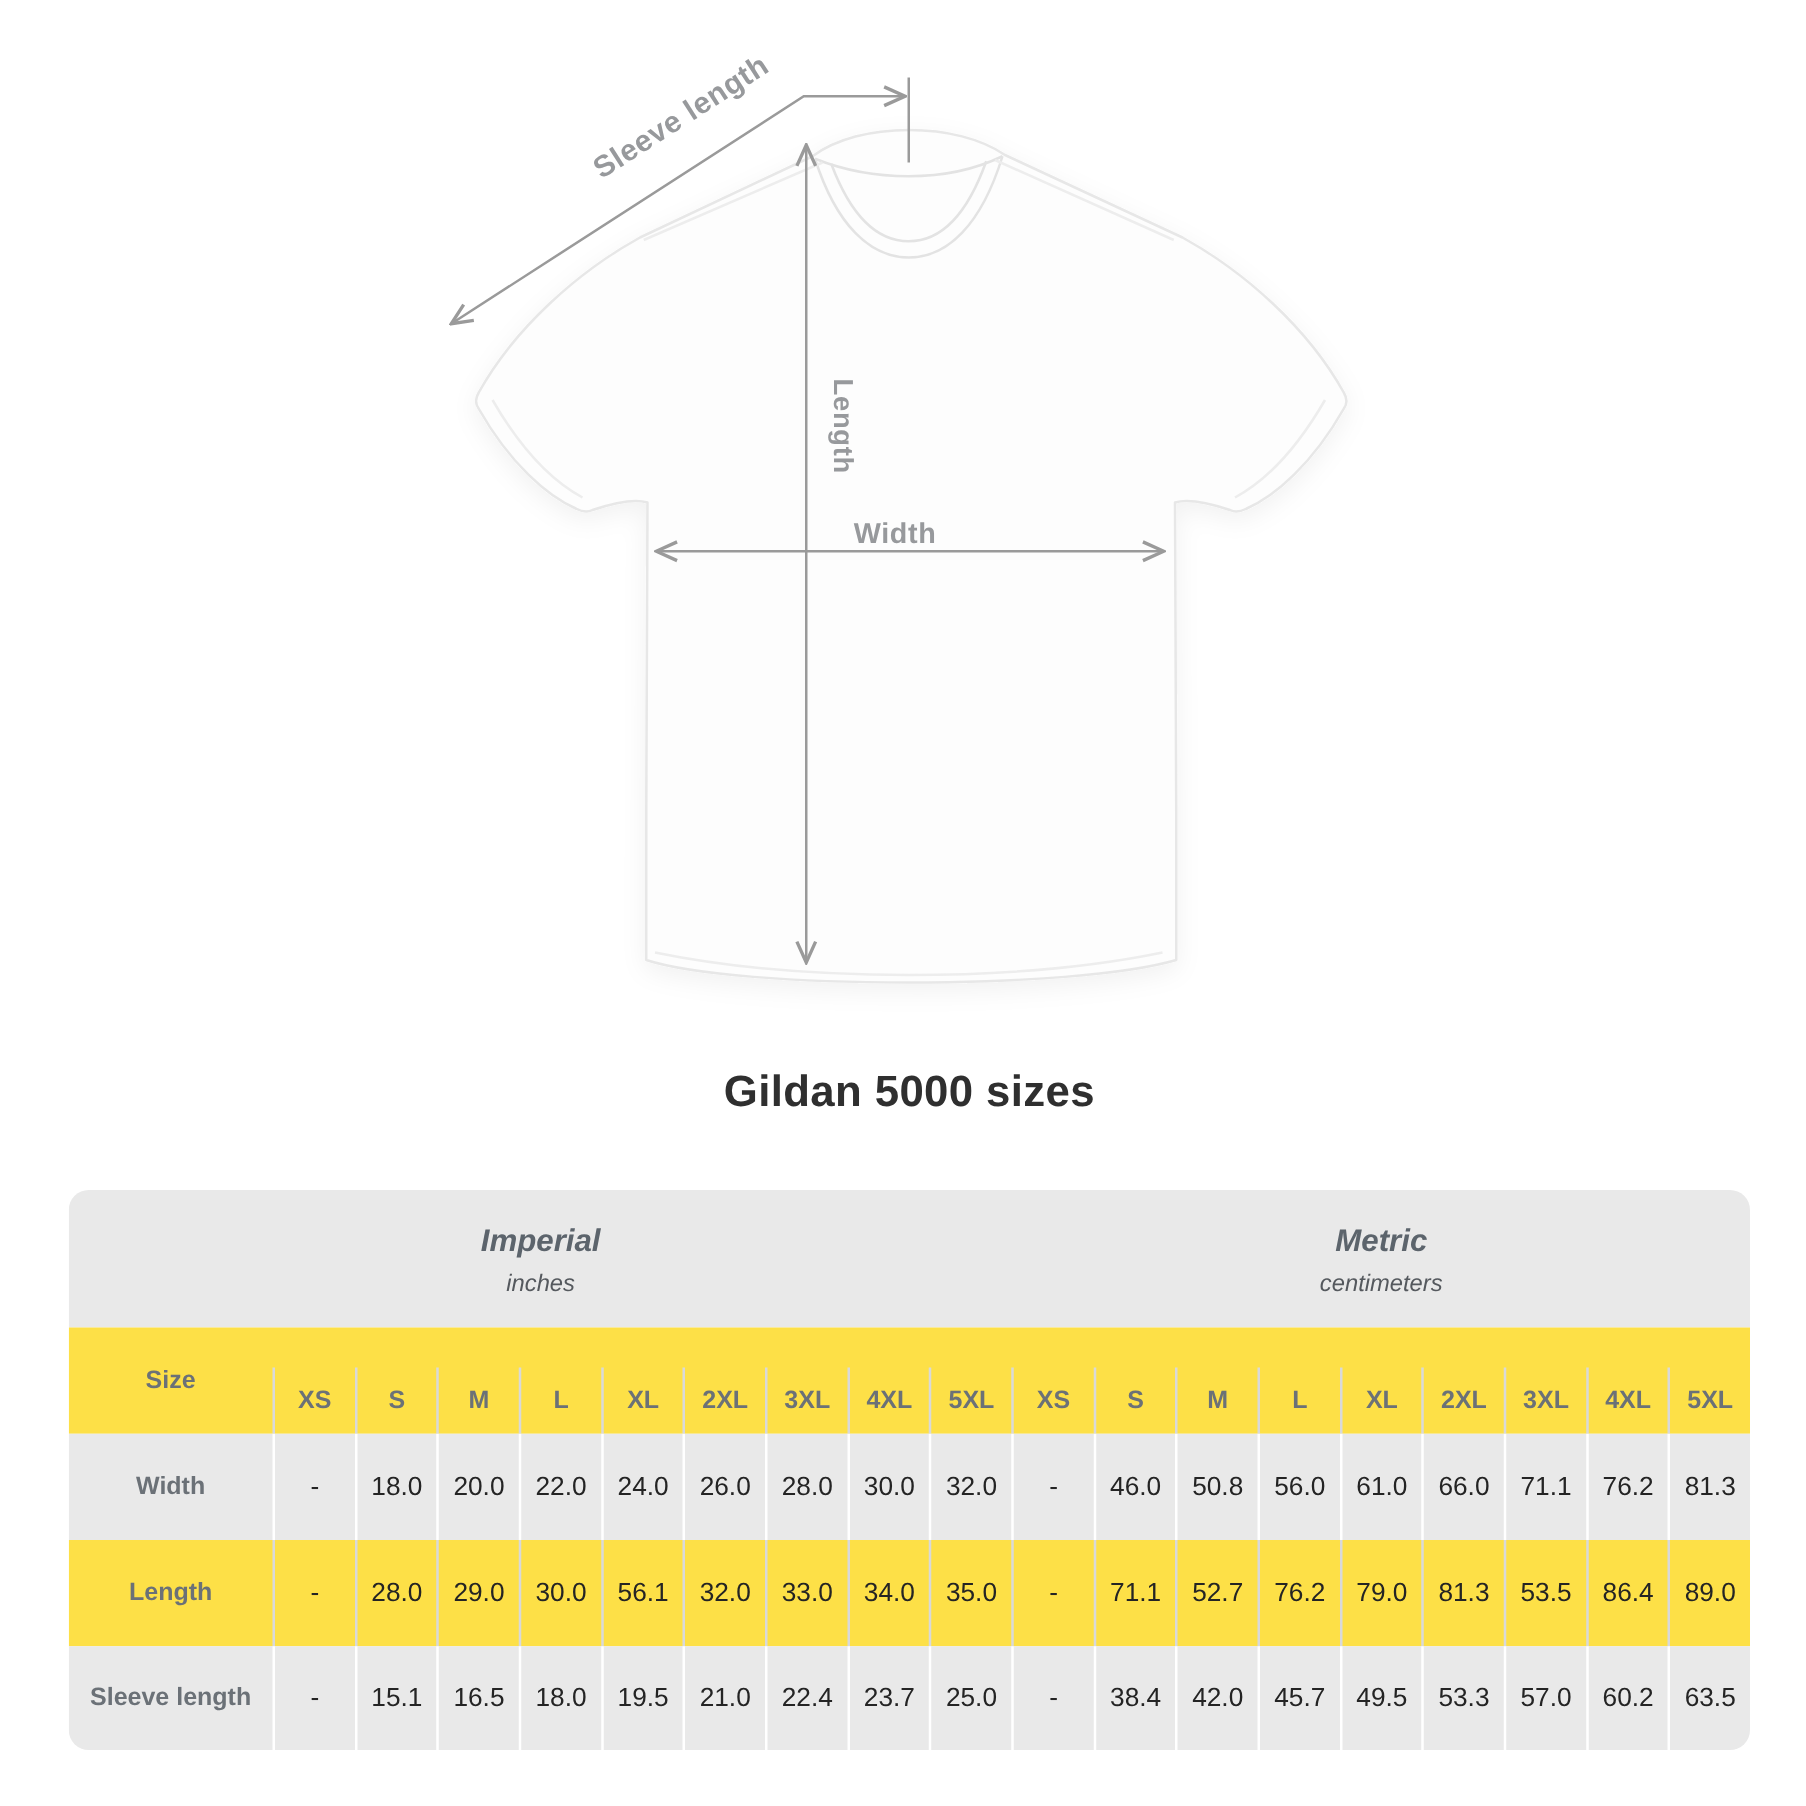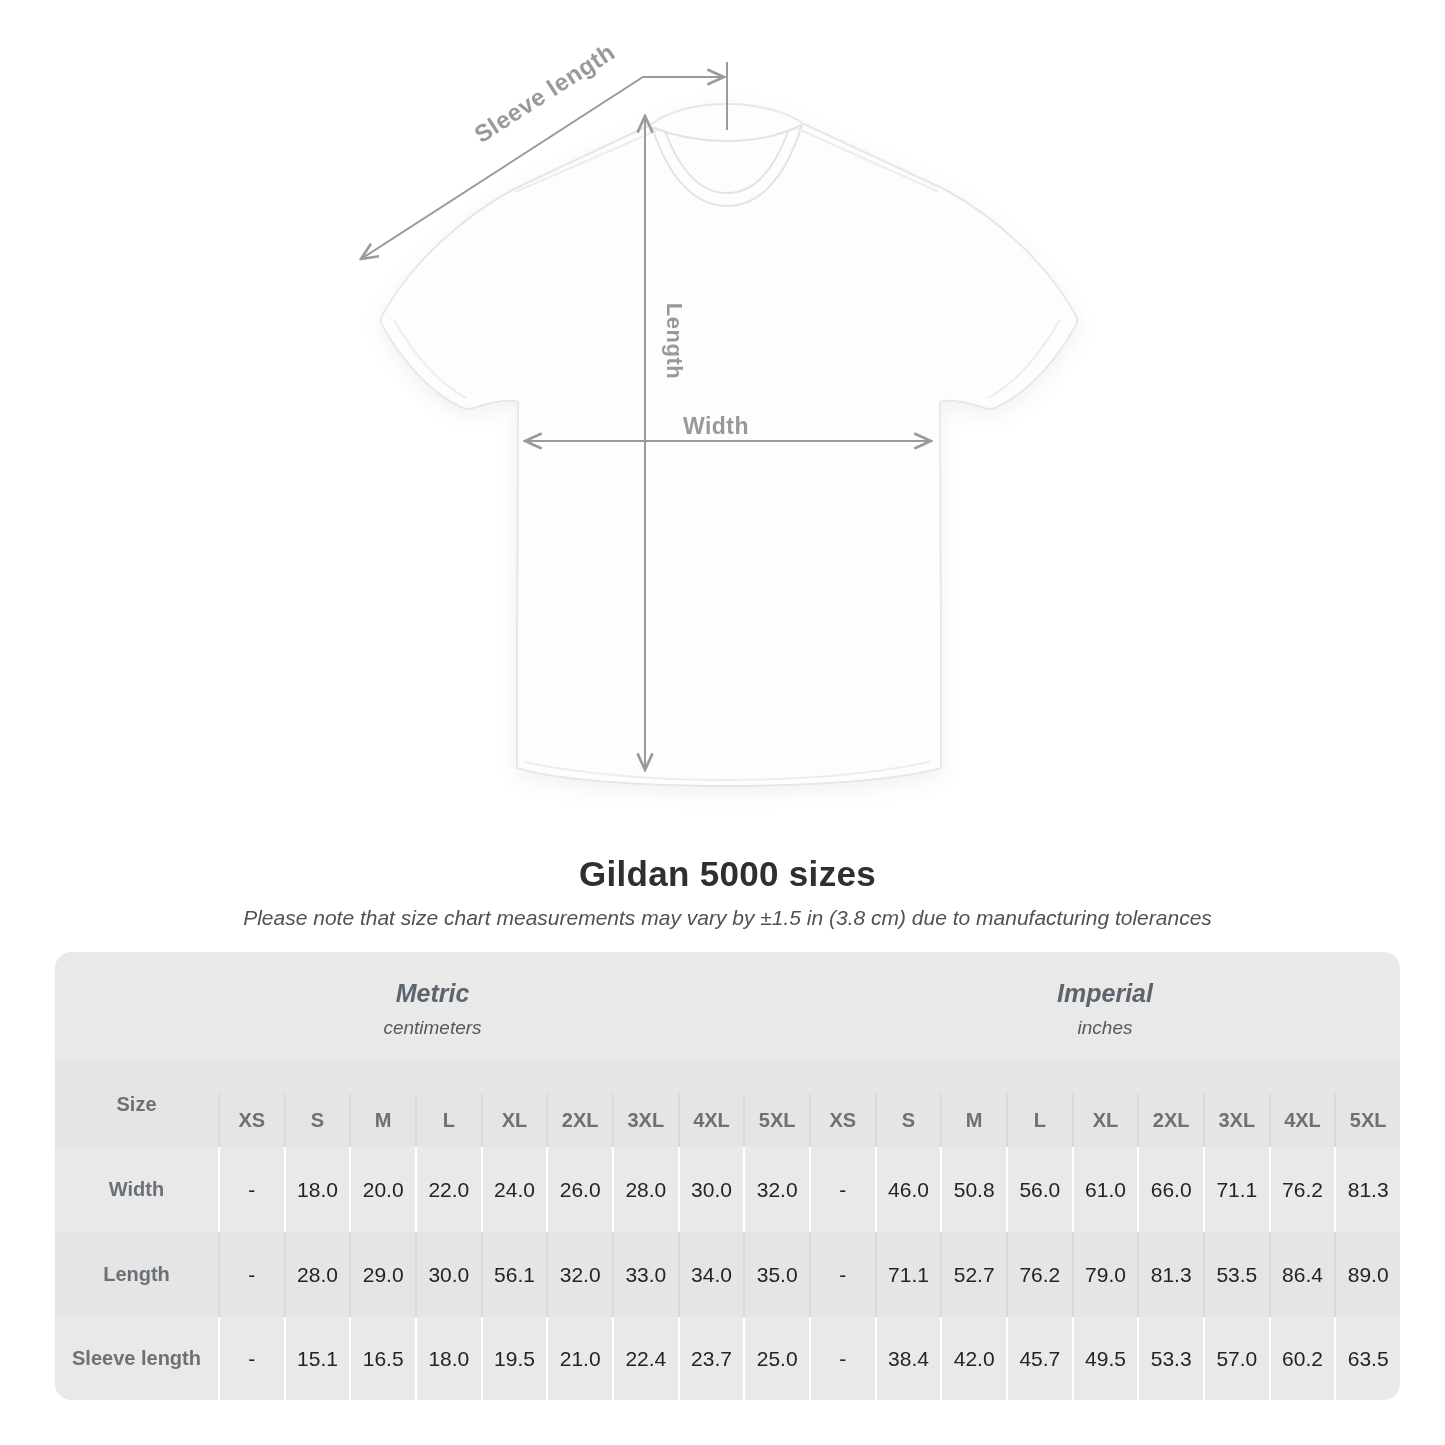--- a/index.html
+++ b/index.html
@@ -14,21 +14,21 @@
   .size-table{
     position:absolute;left:55px;top:952px;width:1345px;height:448px;
     border-radius:16px;overflow:hidden;background:#ffffff;
   }
   .unit-band{display:grid;grid-template-columns:755px 590px;height:110px;background:#e9e9e9;}
   .unit-cell{display:flex;flex-direction:column;align-items:center;justify-content:center;gap:9px;padding-top:4px;}
   .unit-title{font-size:25px;font-weight:bold;font-style:italic;color:#5c646c;}
   .unit-sub{font-size:19px;font-style:italic;color:#55595e;}
   .t-row{display:grid;grid-template-columns:163px repeat(18,1fr);height:85px;}
   .size-table .t-row:last-child{height:83px;}
-  .row-white{background:#e5e5e5;--div:#d9d9d9;}
+  .row-white{background:#fde047;--div:#d9d9d9;}
   .row-gray{background:#e9e9e9;--div:#ffffff;}
   .cell{display:flex;align-items:center;justify-content:center;border-left:2px solid var(--div);overflow:hidden;}
   .label-cell{border-left:none;font-weight:bold;font-size:20px;color:#6b7177;}
   .head{font-weight:bold;font-size:20px;color:#6b7177;margin-top:32px;}
   .val{font-size:21px;color:#242424;}
   .dim-label{font-weight:bold;fill:#97999c;letter-spacing:.5px;}
 </style>
 </head>
 <body>
 
@@ -84,32 +84,31 @@
       <path d="M 645,116 L 645,770" marker-start="url(#arw)" marker-end="url(#arw)"></path>
       <path d="M 525,441 L 931,441" marker-start="url(#arw)" marker-end="url(#arw)"></path>
     </g>
     <text class="dim-label" transform="translate(549,100) rotate(-32.8)" text-anchor="middle" font-size="24">Sleeve length</text>
     <text class="dim-label" transform="translate(667,341) rotate(90)" text-anchor="middle" font-size="22">Length</text>
     <text class="dim-label" x="716" y="434" text-anchor="middle" font-size="23">Width</text>
   </svg>
 
   <div class="caption">
     <h1>Gildan 5000 sizes</h1>
-    <p>Please note that size chart measurements may vary by ±1.5 in (3.8 cm) due to manufacturing tolerances</p>
   </div>
 
   <div class="size-table">
     <div class="unit-band">
       <div class="unit-cell">
+        <div class="unit-title">Imperial</div>
+        <div class="unit-sub">inches</div>
+      </div>
+      <div class="unit-cell">
         <div class="unit-title">Metric</div>
         <div class="unit-sub">centimeters</div>
-      </div>
-      <div class="unit-cell">
-        <div class="unit-title">Imperial</div>
-        <div class="unit-sub">inches</div>
       </div>
     </div>
 
     <div class="t-row row-white">
       <div class="cell label-cell">Size</div>
     <div class="cell head">XS</div>
         <div class="cell head">S</div>
         <div class="cell head">M</div>
         <div class="cell head">L</div>
         <div class="cell head">XL</div>

